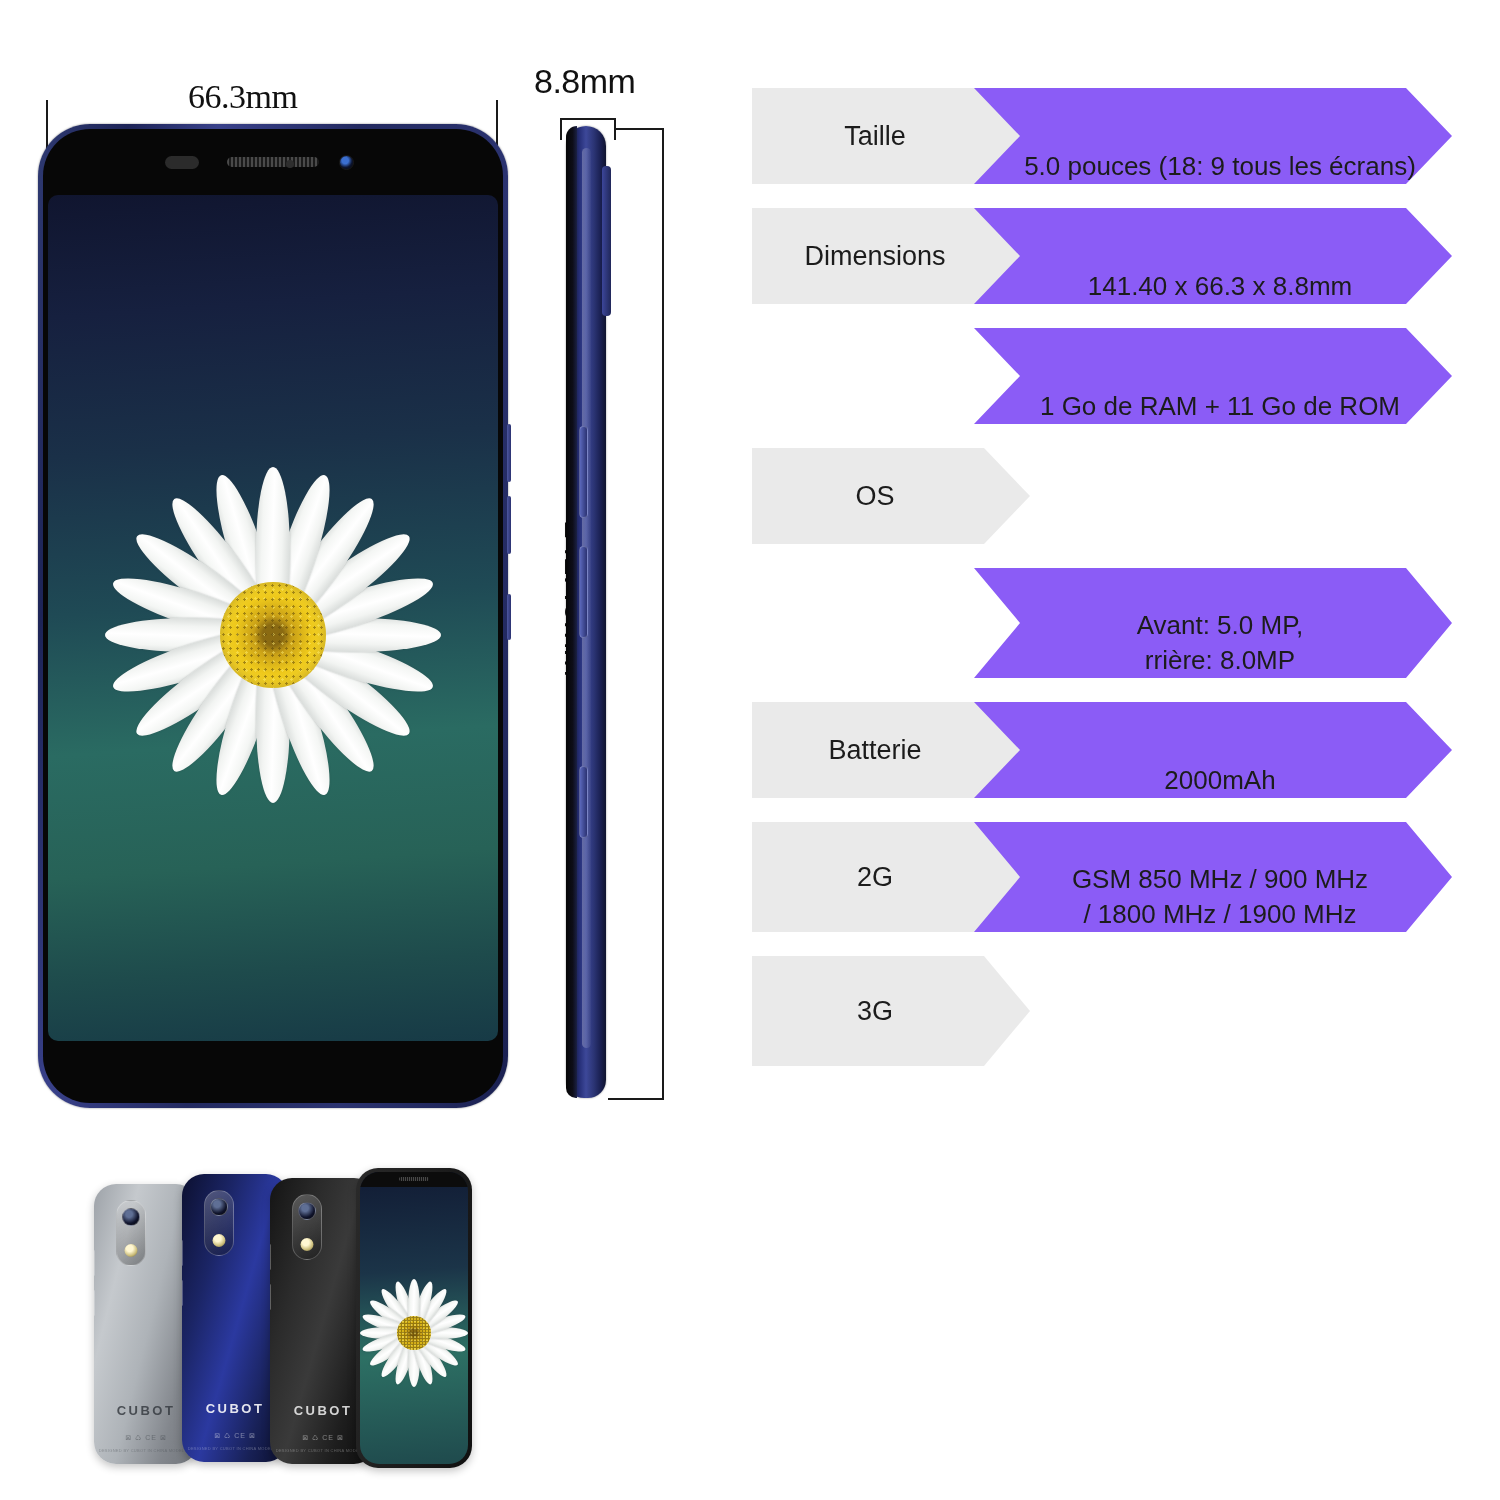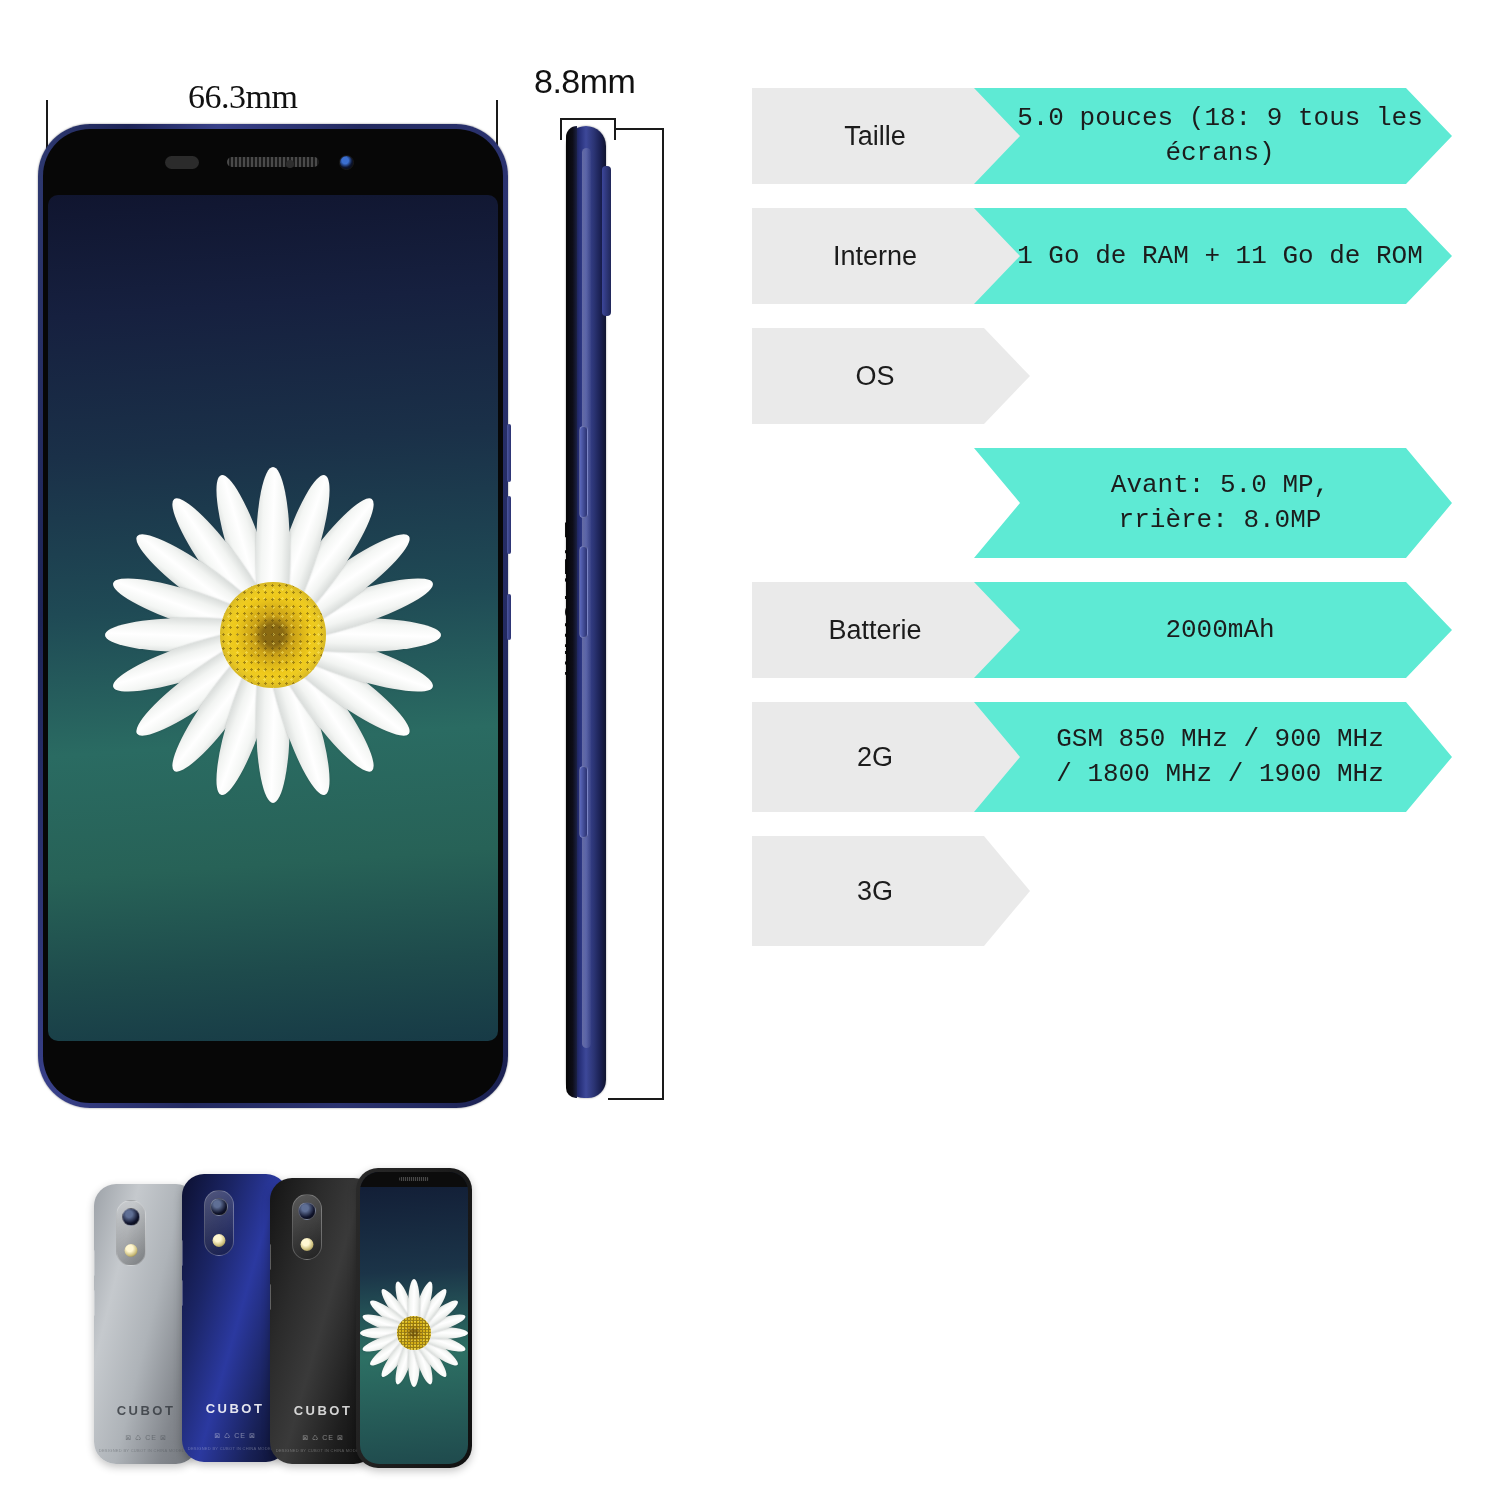--- a/index.html
+++ b/index.html
@@ -315,26 +315,25 @@
   .spec-label span {
     font-size: 27px;
     color: #1c1c1c;
     padding-right: 32px;
     white-space: nowrap;
   }
   .spec-value {
     position: absolute;
     left: 222px; top: 0;
     width: 478px; height: 96px;
-    background: #5eead4;
+    background: #8b5cf6;
     display: flex;
-    align-items: center;
+    align-items: flex-end;
     justify-content: center;
     clip-path: polygon(0 0, 432px 0, 478px 50%, 432px 100%, 0 100%, 46px 50%);
-    font-family: Liberation Mono, monospace;
   }
   .spec-value span {
     font-size: 26px;
     color: #1c1c1c;
     text-align: center;
     line-height: 1.34;
     padding-left: 40px;
     padding-right: 26px;
   }
   .spec-row.tall { height: 110px; }
@@ -485,22 +484,27 @@
     <div class="spec-row">
       <div class="spec-label">
         <span>Taille</span>
       </div>
       <div class="spec-value">
         <span>5.0 pouces (18: 9 tous les écrans)</span>
       </div>
     </div>
     <div class="spec-row">
       <div class="spec-label">
-        <span>Interne</span>
-      </div>
+        <span>Dimensions</span>
+      </div>
+      <div class="spec-value">
+        <span>141.40 x 66.3 x 8.8mm</span>
+      </div>
+    </div>
+    <div class="spec-row">
       <div class="spec-value">
         <span>1 Go de RAM + 11 Go de ROM</span>
       </div>
     </div>
     <div class="spec-row">
       <div class="spec-label">
         <span>OS</span>
       </div>
     </div>
     <div class="spec-row tall">

